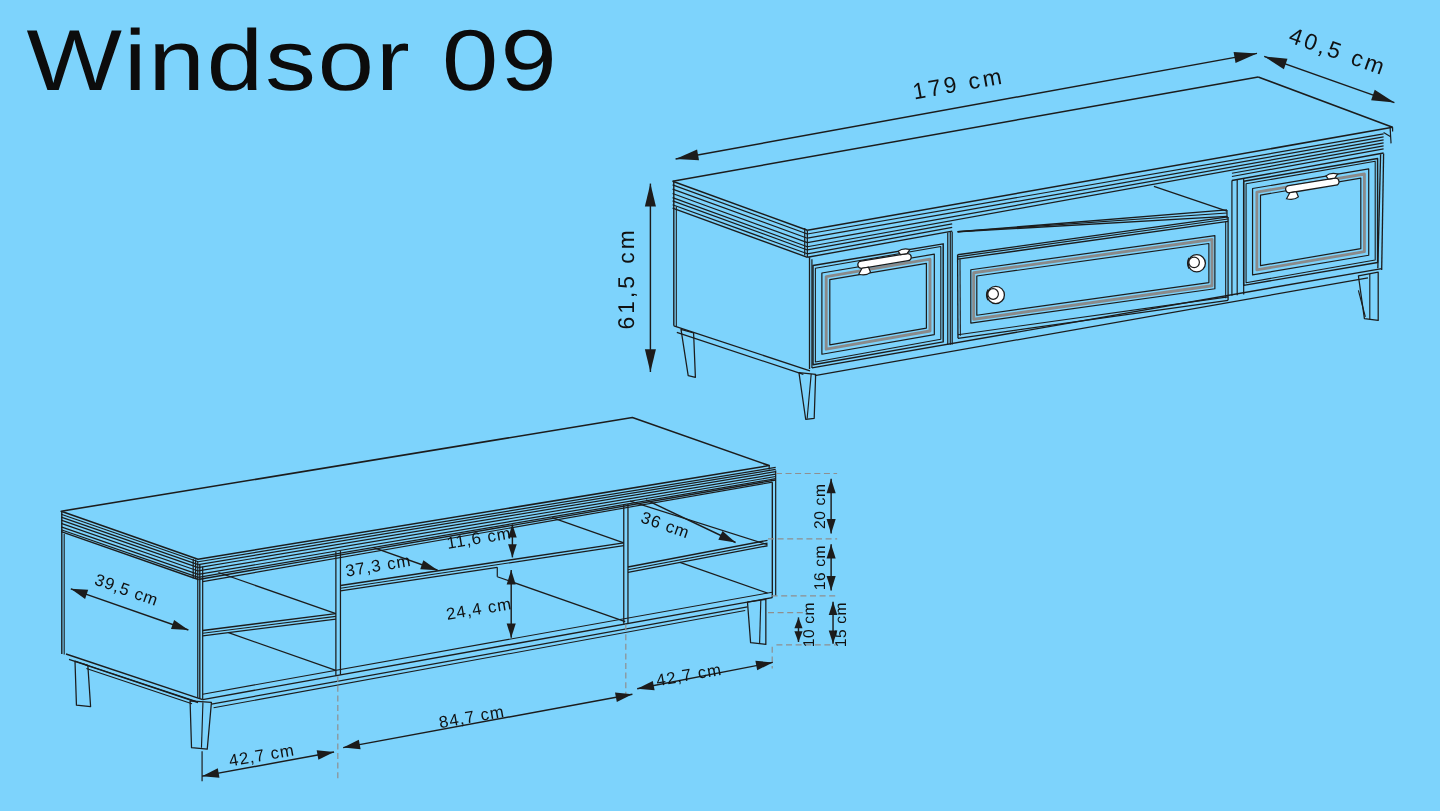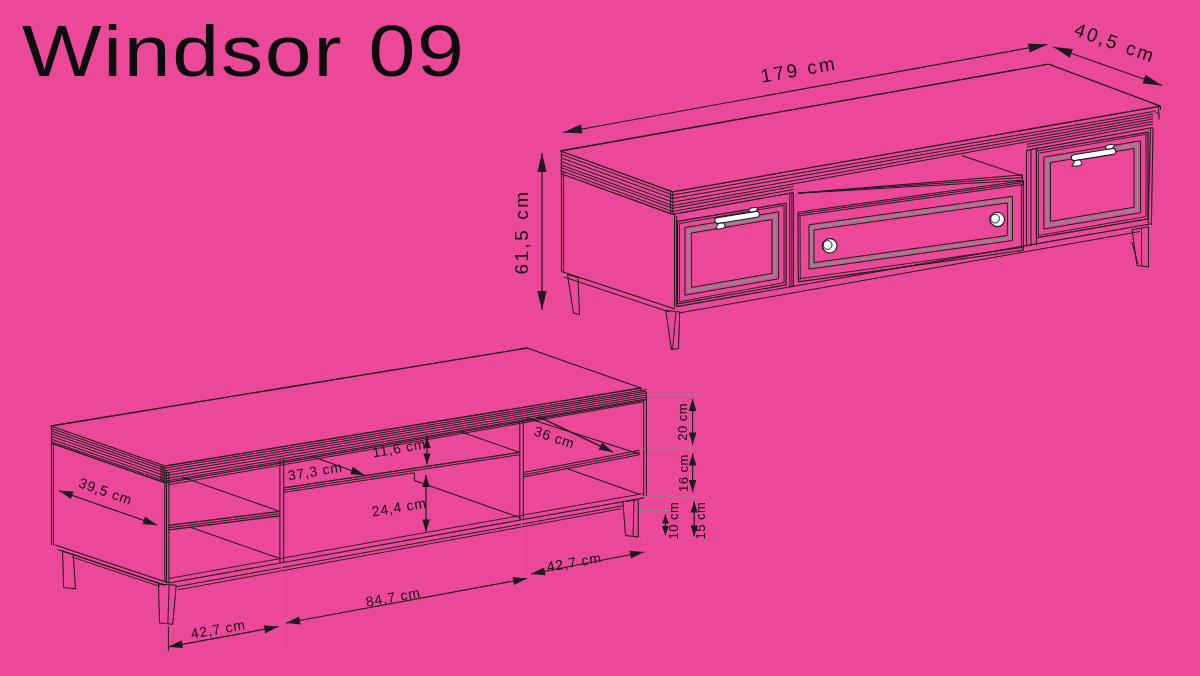--- a/index.html
+++ b/index.html
@@ -1,16 +1,16 @@
 <!DOCTYPE html>
 <html><head><meta charset="utf-8"><title>Windsor 09</title>
 <style>
 html,body{margin:0;padding:0;background:#fff;}
 *{font-family:"Liberation Sans", sans-serif;}
-#page{position:relative;width:1200px;height:676px;background:#ec4899;overflow:hidden;}
+#page{position:relative;width:1200px;height:676px;background:#7dd3fc;overflow:hidden;}
 h1{position:absolute;left:22px;top:10px;font-size:72px;font-weight:400;color:#0c0c0c;margin:0;letter-spacing:1.5px;transform:scaleX(1.17);transform-origin:left top;}
 </style></head>
 <body>
 <div id="page">
 
 <h1>Windsor 09</h1>
 <svg width="1200" height="676" viewBox="0 0 1200 676" style="position:absolute;left:0;top:0">
 
 <line x1="560.5" y1="151.0" x2="1048.5" y2="64.1" stroke="#1c1c1c" stroke-width="1.3" stroke-linecap="butt"></line>
 <line x1="1048.5" y1="64.1" x2="1160.5" y2="106.1" stroke="#1c1c1c" stroke-width="1.3" stroke-linecap="butt"></line>

